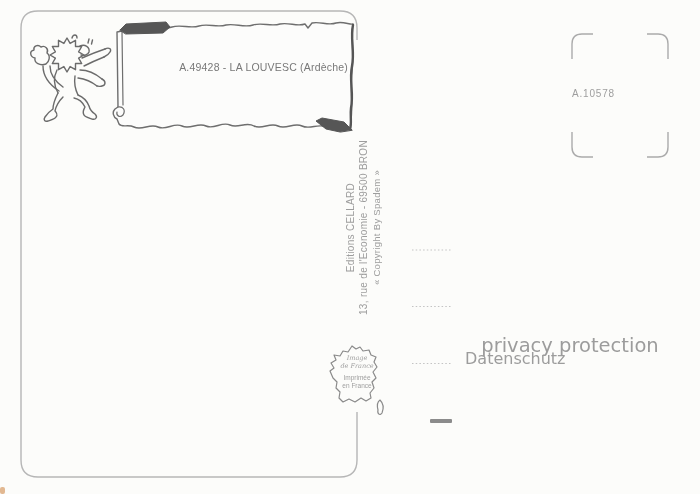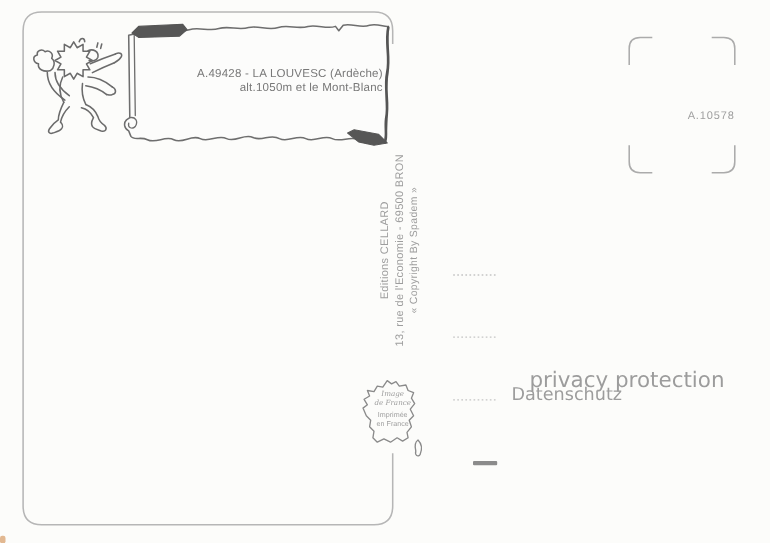--- a/index.html
+++ b/index.html
@@ -14,22 +14,22 @@
   svg.layer{position:absolute;left:0;top:0;width:700px;height:494px;}
 
   .caption{
     left:128px;top:61px;width:220px;
     text-align:right;
     font-size:10.5px;line-height:13px;
     letter-spacing:.2px;
     color:#787878;
   }
   .stamp-ref{
-    left:572px;top:100px;width:96px;
-    text-align:right;
+    left:572px;top:88px;width:96px;
+    text-align:left;
     font-size:10px;letter-spacing:.8px;
     color:#9e9e9e;
   }
   .publisher{
     left:256px;top:208px;width:215px;height:39px;
     transform:rotate(-90deg);
     text-align:center;
     font-size:10px;line-height:13px;
     letter-spacing:.3px;
     color:#9d9d9d;
@@ -144,21 +144,20 @@
     <rect x="430" y="419" width="22" height="4" rx="1" fill="#8b8b8b"></rect>
 
     <g fill="none" stroke="#8a8a8a" stroke-width="1.2" stroke-linejoin="round">
       <path d="M352 346 L356 349 L360 347 L363 351 L369 350 L371 355 L376 357 L374 362 L377 367 L373 372 L376 378 L372 382 L374 388 L370 393 L371 398 L366 401 L361 398 L355 402 L349 399 L343 402 L339 398 L340 392 L336 388 L337 382 L333 378 L330 371 L334 368 L331 363 L336 360 L334 355 L340 356 L343 351 L348 352 Z"></path>
       <path d="M380 400 C383 403 384 408 382 413 C380 416 377 414 378 410 C377 406 377 402 380 400 Z"></path>
     </g>
   </svg>
 
   <div class="abs caption">
     <div>A.49428 - LA LOUVESC (Ardèche)</div>
-    <div>alt.1050m et le Mont-Blanc</div>
   </div>
 
   <div class="abs stamp-ref">A.10578</div>
 
   <div class="abs publisher">
     <div class="l1">Editions CELLARD</div>
     <div class="l2">13, rue de l'Economie - 69500 BRON</div>
     <div class="l3">« Copyright By Spadem »</div>
   </div>
 

